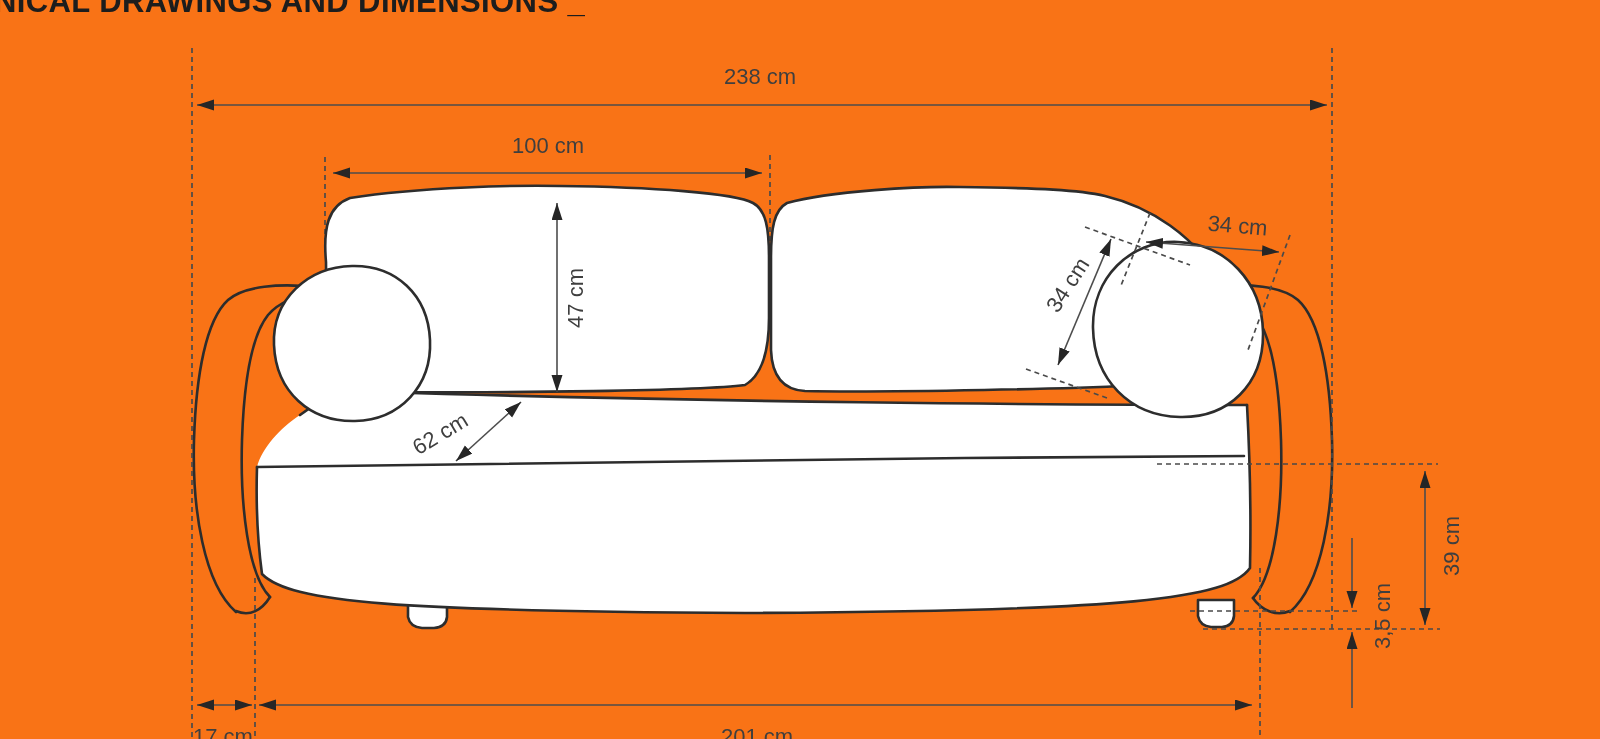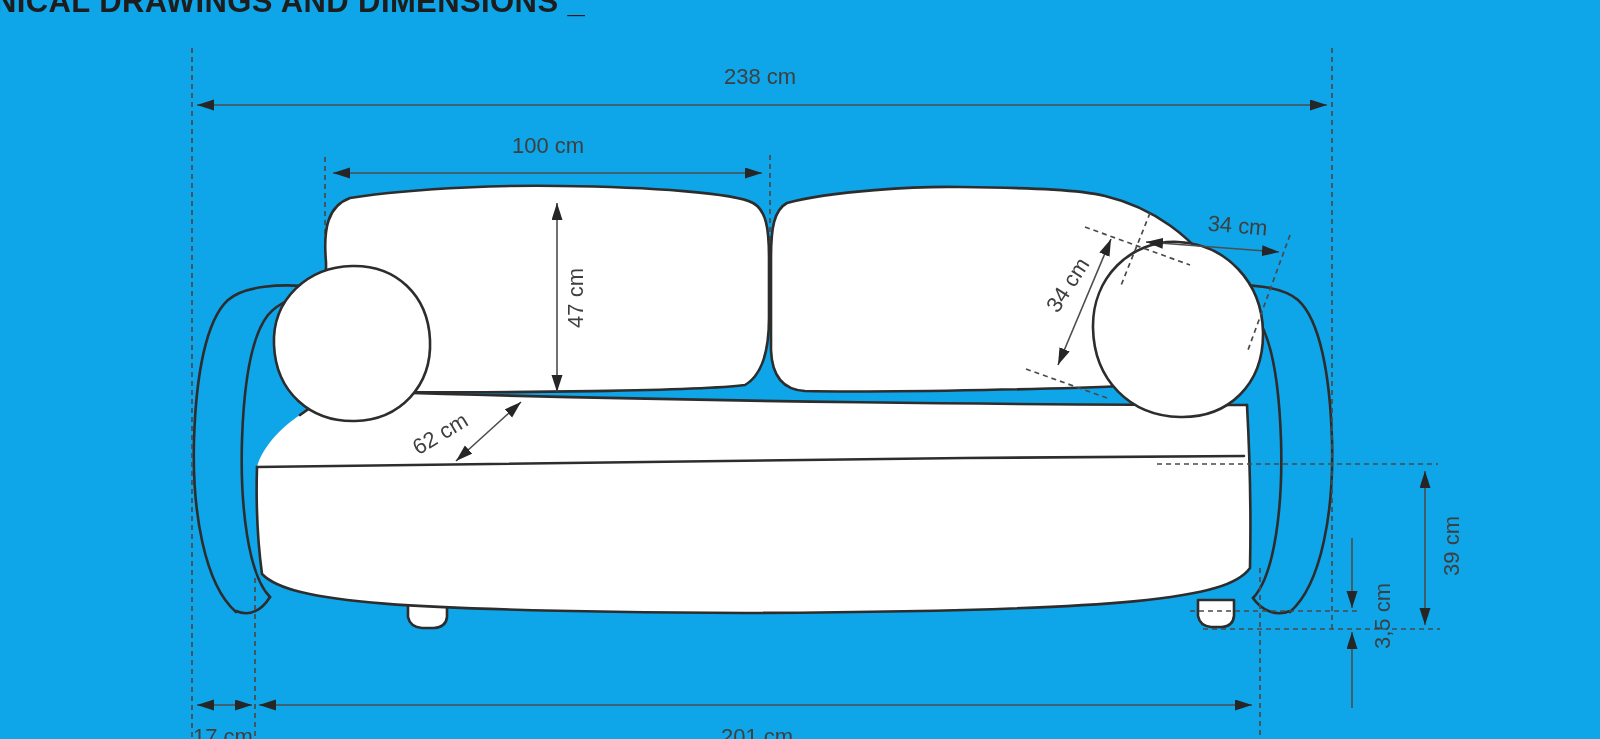--- a/index.html
+++ b/index.html
@@ -1,16 +1,16 @@
 <!DOCTYPE html>
 <html><head>
 <meta charset="utf-8">
 <style>
   html,body{margin:0;padding:0;background:#fff;}
-  #stage{position:relative;width:1600px;height:739px;overflow:hidden;background:#0ea5e9;
+  #stage{position:relative;width:1600px;height:739px;overflow:hidden;background:#f97316;
          font-family:"Liberation Sans","DejaVu Sans",sans-serif;}
   #title{position:absolute;top:-16px;left:-6px;font-size:31px;font-weight:700;
          letter-spacing:.4px;color:#1d1d1d;white-space:nowrap;}
   svg{position:absolute;left:0;top:0;}
   .body-line{fill:none;stroke:#2d2d2d;stroke-width:2.6;stroke-linecap:round;stroke-linejoin:round;}
   .body-fill{fill:#ffffff;stroke:none;}
   .body-shape{fill:#ffffff;stroke:#2d2d2d;stroke-width:2.6;stroke-linejoin:round;}
   .dash{fill:none;stroke:#4a4a4a;stroke-width:1.7;stroke-dasharray:5 4;}
   .dim{stroke:#4d4d4d;stroke-width:1.6;fill:none;}
   .dim-label{font-size:22px;fill:#3f3f3f;}

